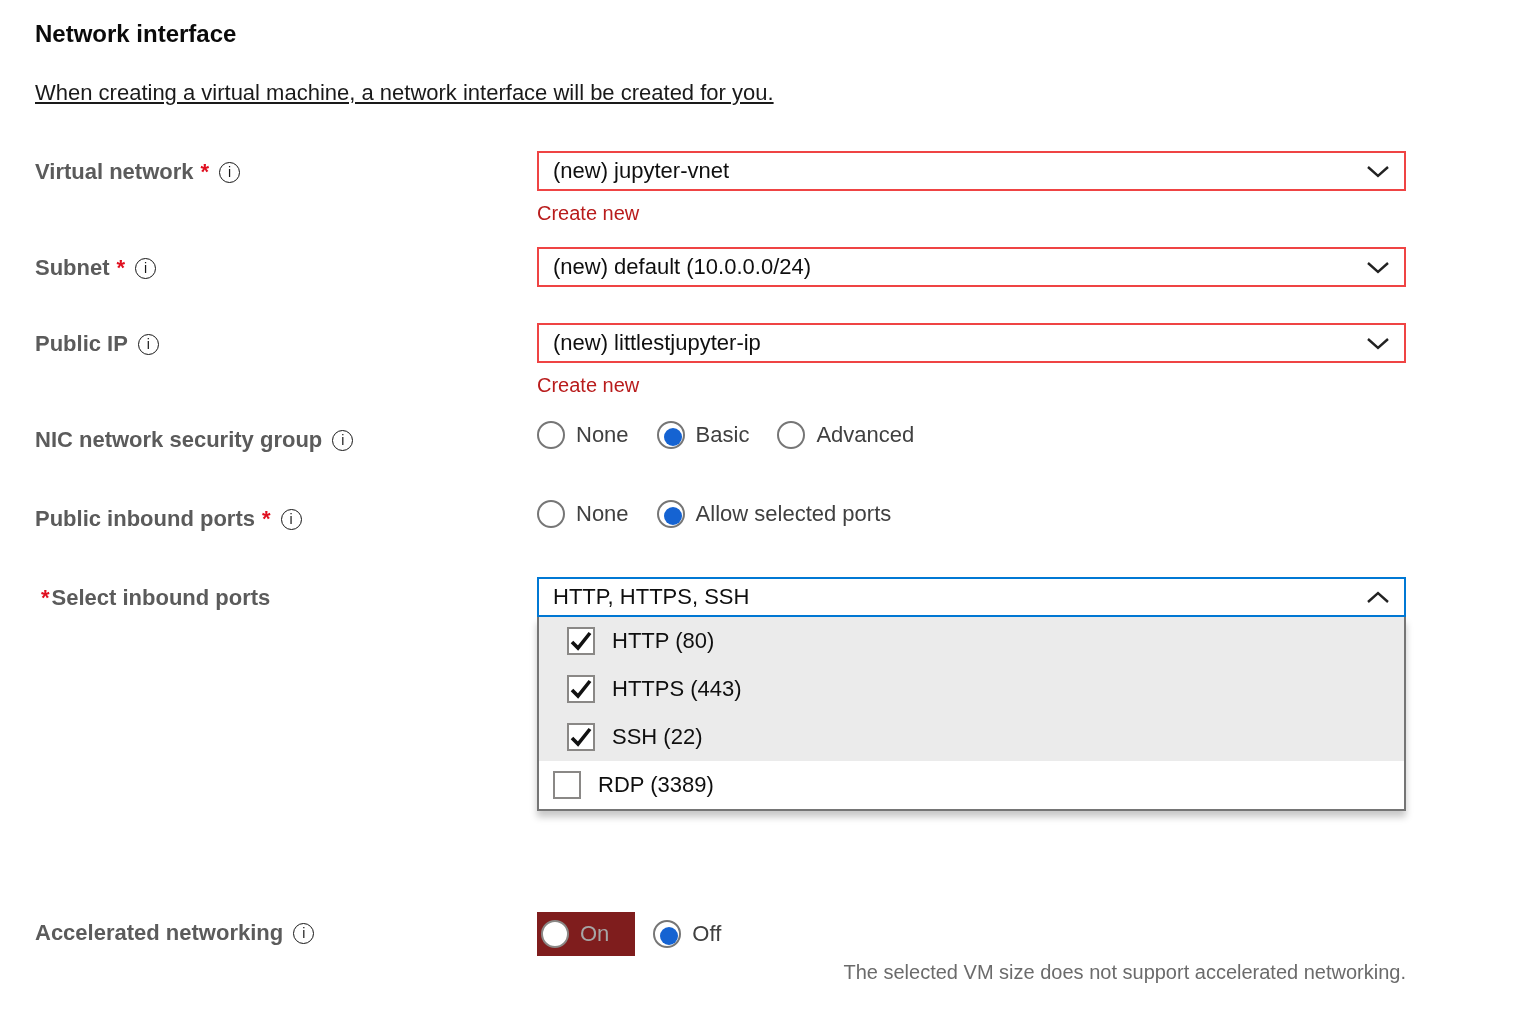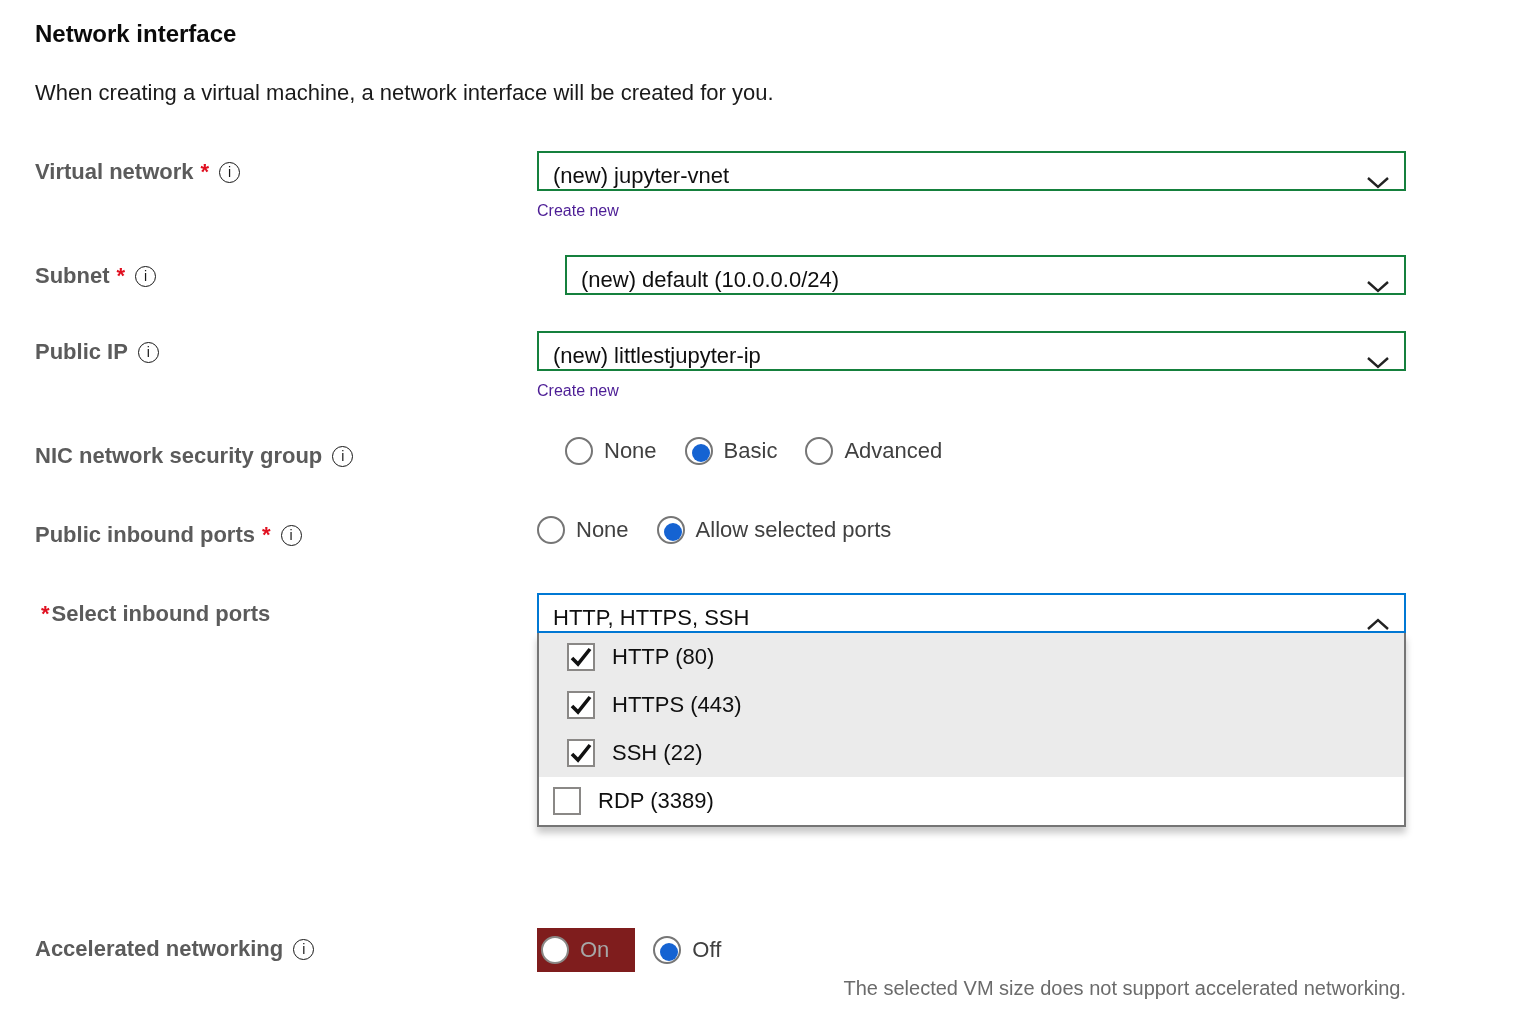--- a/index.html
+++ b/index.html
@@ -6,51 +6,51 @@
   html, body { width: 1532px; height: 1024px; background: #ffffff; overflow: hidden; }
   body {
     font-family: "Liberation Sans", sans-serif;
     color: #111111;
     -webkit-font-smoothing: antialiased;
   }
   .page { padding: 20px 38px 0 35px; width: 1444px; }
 
   
   .section-title { font-size: 24px; font-weight: 700; color: #0b0b0b; line-height: 28px; }
-  .section-desc  { margin-top: 32px; font-size: 22px; color: #1a1a1a; line-height: 26px; }
+  .section-desc  { margin-top: 32px; font-size: 22px; color: #1a1a1a; line-height: 26px; text-decoration: underline; }
 
   
   .row { display: flex; align-items: flex-start; }
   .label-col { width: 502px; flex: 0 0 502px; padding-top: 7px; }
   .ctrl-col  { flex: 1 1 auto; min-width: 0; }
   .field-label {
     font-size: 22px; font-weight: 600; color: #5b5b5b; line-height: 28px;
     display: inline-flex; align-items: center;
   }
   .req  { color: #e01020; font-weight: 600; margin-left: 7px; }
   .req-pre { color: #e01020; font-weight: 600; margin-right: 2px; }
   .info-icon {
     display: inline-flex; align-items: center; justify-content: center;
     width: 21px; height: 21px; border: 1.5px solid #161616; border-radius: 50%;
     font-size: 14px; font-weight: 400; color: #161616; margin-left: 10px;
     line-height: 1; flex: 0 0 auto;
   }
 
   
   .dd {
-    height: 40px; border: 2px solid #15803d; background: #ffffff;
-    display: flex; align-items: flex-end; padding: 0 14px;
+    height: 40px; border: 2px solid #ef4444; background: #ffffff;
+    display: flex; align-items: center; padding: 0 14px;
     font-size: 22px; color: #0f0f0f; cursor: pointer;
   }
   .dd .dd-value { flex: 1 1 auto; overflow: hidden; white-space: nowrap; }
   .dd.focused { border-color: #0078d4; }
   .chevron { flex: 0 0 auto; margin-left: 12px; display: flex; align-items: center; }
 
   .create-link {
-    display: inline-block; margin-top: 11px; font-size: 16px; color: #4c1d95;
+    display: inline-block; margin-top: 11px; font-size: 20px; color: #b91c1c;
     text-decoration: none; cursor: pointer;
   }
 
   
   .radio-group { display: flex; align-items: center; padding-top: 0; }
   .radio-opt { display: flex; align-items: center; margin-right: 28px; cursor: pointer; }
   .radio-opt:last-child { margin-right: 0; }
   .radio-circle {
     width: 28px; height: 28px; border: 2px solid #767676; border-radius: 50%;
     background: #ffffff; margin-right: 11px; position: relative; flex: 0 0 auto;
@@ -78,21 +78,21 @@
   .ms-row.checked { background: #ebebeb; padding-left: 28px; }
   .checkbox {
     width: 28px; height: 28px; border: 2px solid #8a8886; background: #ffffff;
     margin-right: 17px; display: flex; align-items: center; justify-content: center;
     flex: 0 0 auto;
   }
   .ms-label { font-size: 22px; color: #0f0f0f; }
 
   
   .mt-45 { margin-top: 45px; }
-  .mt-35 { margin-top: 35px; gap: 28px; }
+  .mt-35 { margin-top: 22px; }
   .mt-36 { margin-top: 36px; }
   .mt-44 { margin-top: 44px; }
   .mt-65 { margin-top: 101px; }
 
   .note {
     margin-top: 3px; text-align: right; font-size: 20px; color: #6b6b6b; line-height: 27px;
   }
 
   .label-col.indented { padding-left: 6px; }
 </style>

